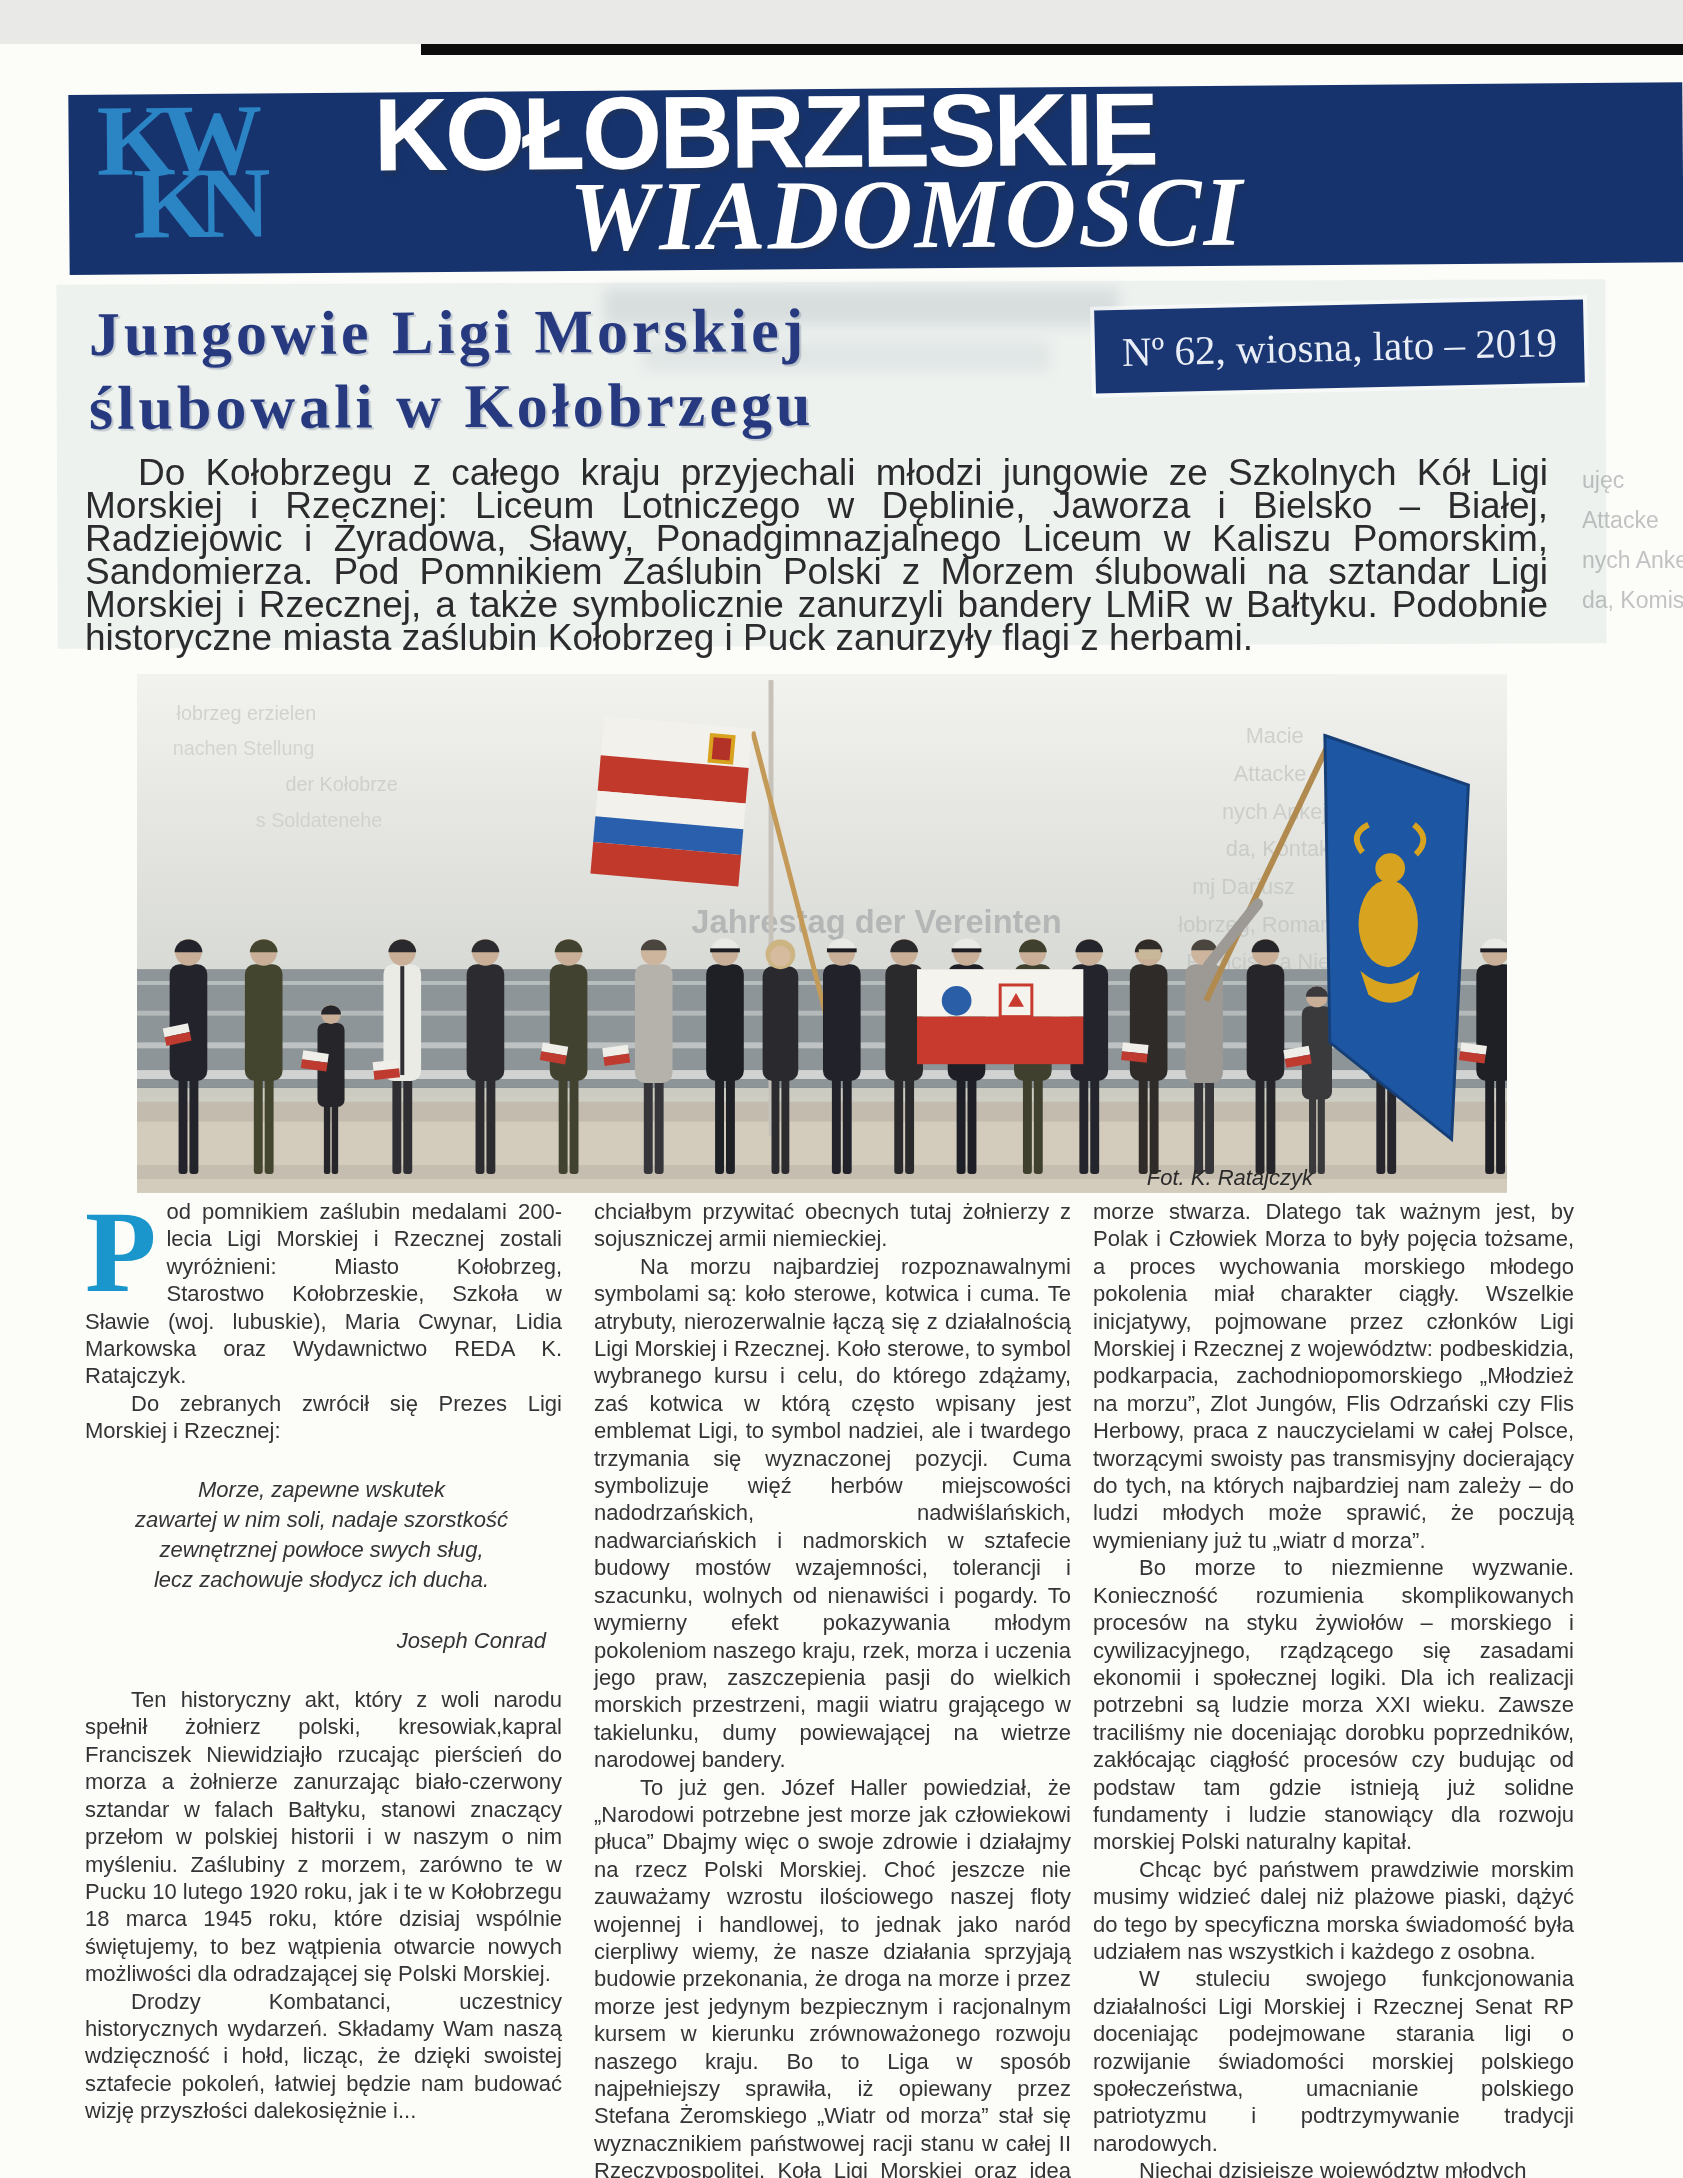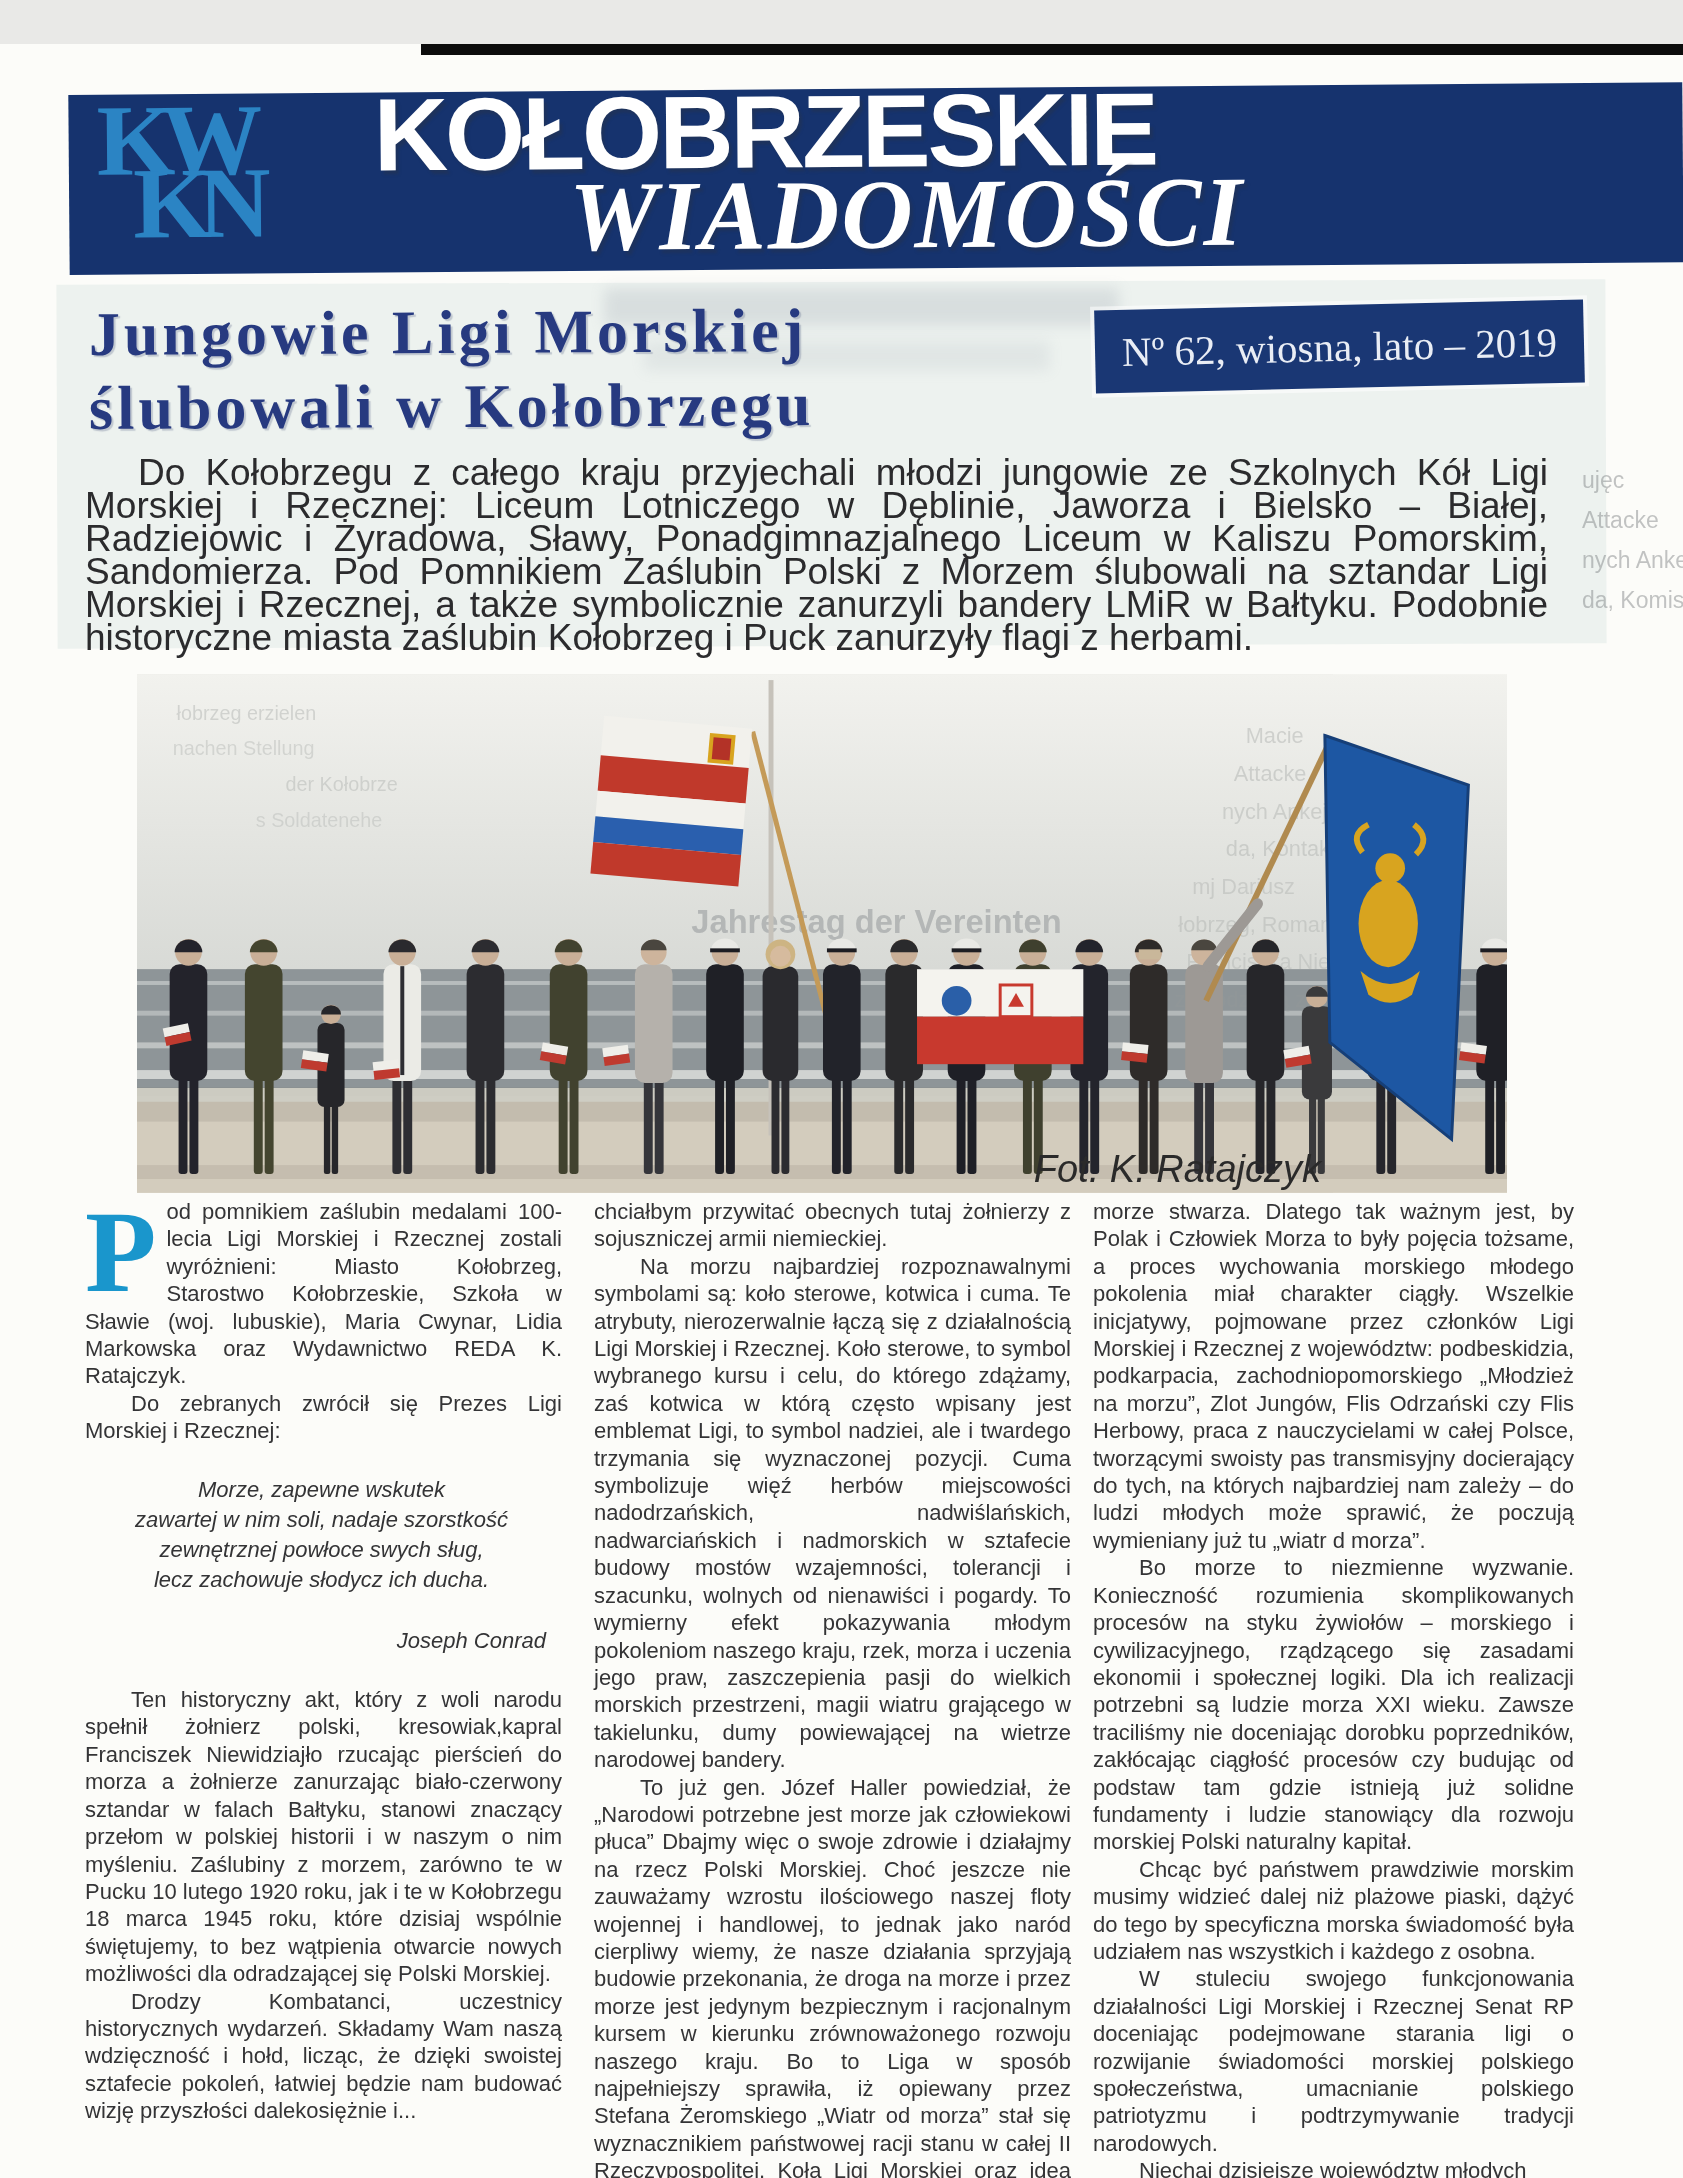--- a/index.html
+++ b/index.html
@@ -31,21 +31,21 @@
   .issue{position:absolute;left:1095px;top:261px;width:489px;height:83px;background:#1a3774;
          transform:rotate(-1.3deg);display:flex;align-items:center;justify-content:center;
          color:#e9edf5;font-family:"Liberation Serif",serif;font-size:41px;white-space:nowrap;
          box-shadow:0 0 0 4px rgba(255,255,255,.55);}
 
   .lead{position:absolute;left:85px;top:412px;width:1463px;font-size:37px;line-height:33px;
         color:#2b2b2d;text-align:justify;text-indent:53px;}
 
   
   .photo{position:absolute;left:137px;top:630px;width:1196px;height:519px;background:#e9e9e4;}
-  .credit{position:absolute;right:12px;bottom:2px;font-style:italic;font-size:38px;color:#2a2a2a;}
+  .credit{position:absolute;right:20px;bottom:2px;font-style:italic;font-size:22px;color:#2a2a2a;}
 
   
   .margin-ghost{position:absolute;left:1582px;top:416px;width:109px;font-size:23px;line-height:40px;
         color:#7a7e80;opacity:.45;filter:blur(0.6px);white-space:nowrap;}
 
   
   .cols{position:absolute;left:0;top:1154px;width:1683px;height:1024px;overflow:hidden;}
   .col{position:absolute;top:0;font-size:22px;line-height:27.4px;color:#343436;text-align:justify;}
   .c1{left:85px;width:477px;} .c2{left:594px;width:477px;} .c3{left:1093px;width:481px;}
   .col p{margin:0;}
@@ -226,21 +226,21 @@
       <use href="#mflag" transform="translate(470,378) rotate(-8)"></use>
       <use href="#mflag" transform="translate(996,372) rotate(6)"></use>
       <use href="#mflag" transform="translate(1158,380) rotate(-10)"></use>
       <use href="#mflag" transform="translate(1338,372) rotate(8)"></use>
     </svg>
     <div class="credit">Fot. K. Ratajczyk</div>
   </div>
 
   <div class="cols">
     <div class="col c1">
-      <p><span class="dropcap">P</span><span>od pomnikiem zaślubin medalami 100-lecia Ligi Morskiej i Rzecznej zostali wyróżnieni: Miasto Kołobrzeg, Starostwo Kołobrzeskie, Szkoła w Sławie (woj. lubuskie), Maria Cwynar, Lidia Markowska oraz Wydawnictwo REDA K. Ratajczyk.</span></p>
+      <p><span class="dropcap">P</span><span>od pomnikiem zaślubin medalami 200-lecia Ligi Morskiej i Rzecznej zostali wyróżnieni: Miasto Kołobrzeg, Starostwo Kołobrzeskie, Szkoła w Sławie (woj. lubuskie), Maria Cwynar, Lidia Markowska oraz Wydawnictwo REDA K. Ratajczyk.</span></p>
       <p class="ind">Do zebranych zwrócił się Prezes Ligi Morskiej i Rzecznej:</p>
       <div class="bquote">
         <div>Morze, zapewne wskutek</div>
         <div>zawartej w nim soli, nadaje szorstkość</div>
         <div>zewnętrznej powłoce swych sług,</div>
         <div>lecz zachowuje słodycz ich ducha.</div>
       </div>
       <div class="attrib">Joseph Conrad</div>
       <p class="ind">Ten historyczny akt, który z woli narodu spełnił żołnierz polski, kresowiak,kapral Franciszek Niewidziajło rzucając pierścień do morza a żołnierze zanurzając biało-czerwony sztandar w falach Bałtyku, stanowi znaczący przełom w polskiej historii i w naszym o nim myśleniu. Zaślubiny z morzem, zarówno te w Pucku 10 lutego 1920 roku, jak i te w Kołobrzegu 18 marca 1945 roku, które dzisiaj wspólnie świętujemy, to bez wątpienia otwarcie nowych możliwości dla odradzającej się Polski Morskiej.</p>
       <p class="ind">Drodzy Kombatanci, uczestnicy historycznych wydarzeń. Składamy Wam naszą wdzięczność i hołd, licząc, że dzięki swoistej sztafecie pokoleń, łatwiej będzie nam budować wizję przyszłości dalekosiężnie i...</p>

